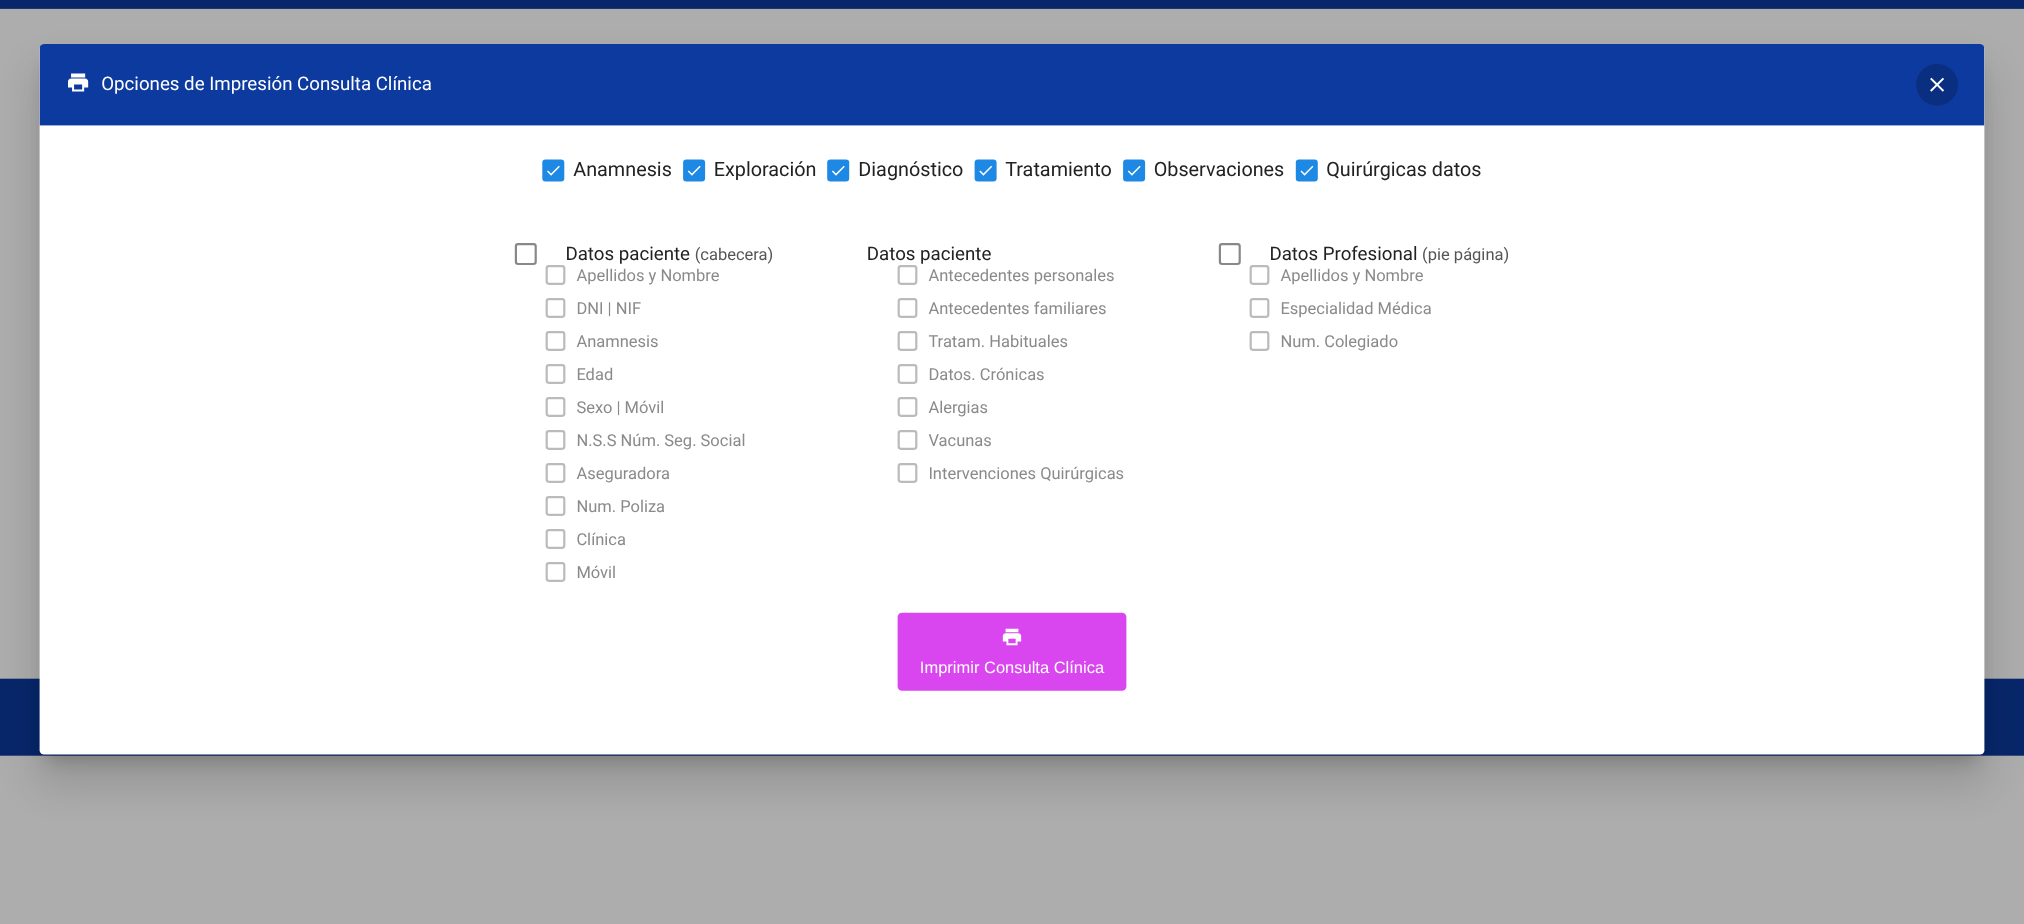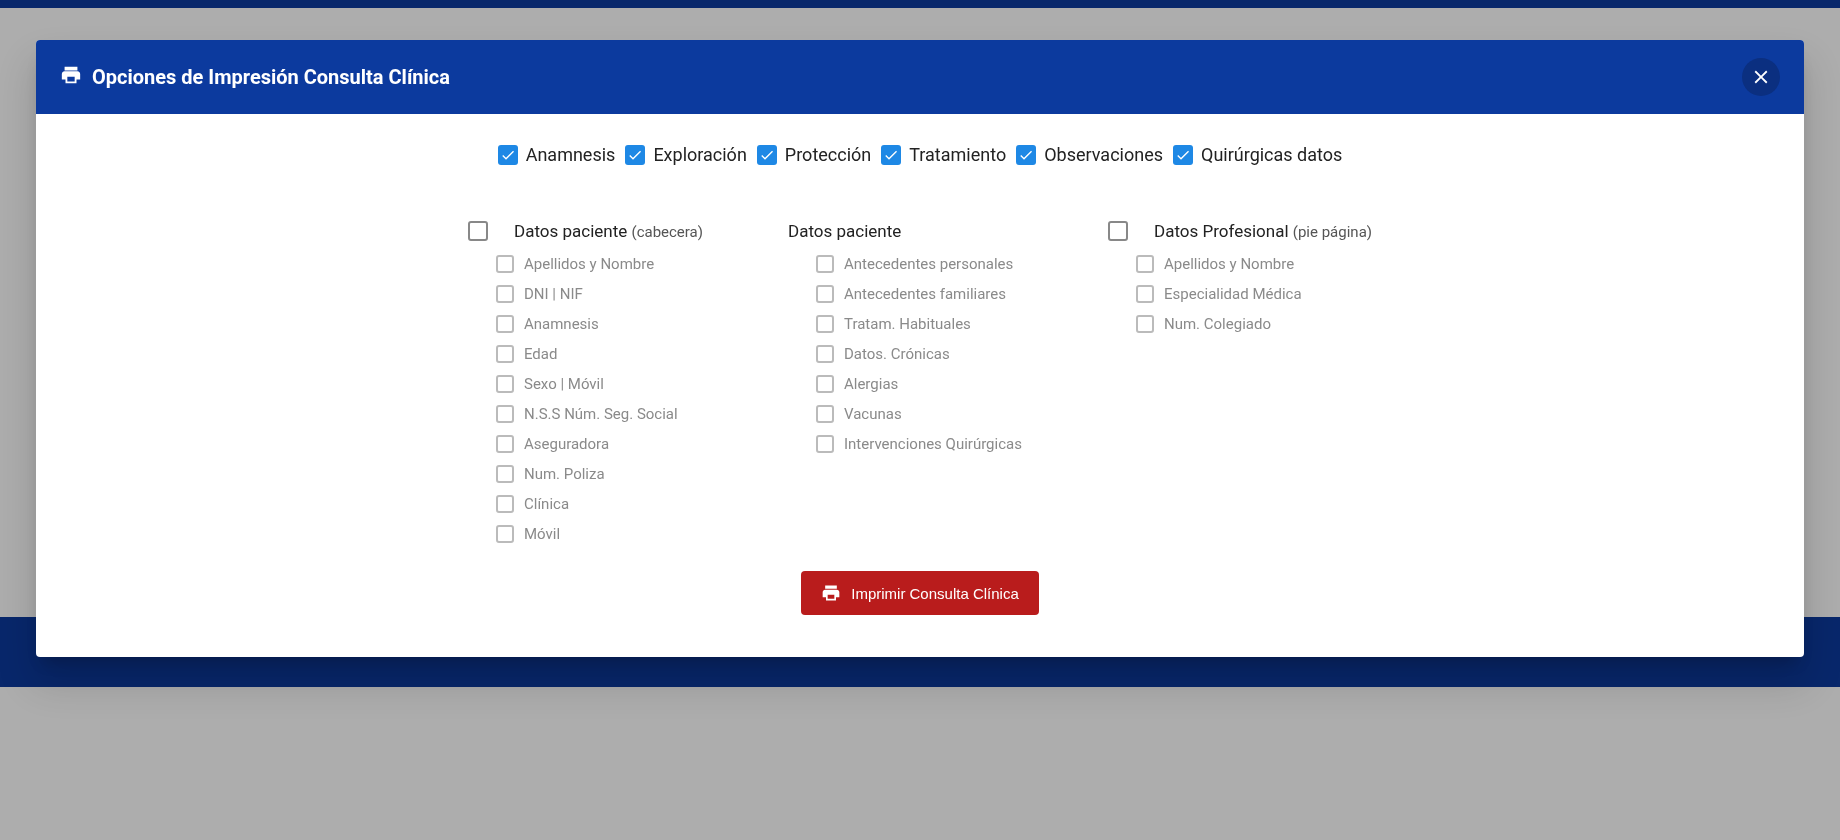--- a/index.html
+++ b/index.html
@@ -27,32 +27,32 @@
   }
   .modal-header {
     background:#0c3a9e;
     color:#fff;
     padding: 18px 24px;
     display:flex;
     align-items:center;
     justify-content:space-between;
   }
   .modal-header-left { display:flex; align-items:center; gap:10px; }
-  .modal-title { font-size:20px; font-weight:700; }
+  .modal-title { font-size:17px; font-weight:400; }
   .close-btn {
     width:38px; height:38px; border-radius:50%;
     background:#0b2f80;
     color:#fff;
     display:flex; align-items:center; justify-content:center;
     cursor:pointer;
   }
   .close-btn svg { width:22px; height:22px; fill:#fff; }
   .print-icon svg { width:22px; height:22px; fill:#fff; }
 
-  .modal-body { padding: 30px 40px 12px 40px; }
+  .modal-body { padding: 30px 40px 28px 40px; }
 
   .top-options {
     display:flex; justify-content:center; align-items:center; gap:10px;
     font-size:18px; color:#222;
     flex-wrap:wrap;
     margin-bottom:56px;
   }
   .chk {
     display:inline-flex; align-items:center; gap:8px;
   }
@@ -67,41 +67,42 @@
   .chk-box.unchecked { border:2px solid #888; background:#fff; }
   .chk-box.disabled { border:2px solid #bbb; background:#fff; }
 
   .columns {
     display:flex; justify-content:center; gap:70px;
     padding: 0 20px;
   }
   .col { min-width:250px; }
   .col-header {
     display:flex; align-items:center; gap:26px;
-    font-size:17px; color:#222; margin-bottom:14px;
+    font-size:17px; color:#222; 
   }
   .col-header .paren { font-size:15px; color:#555; }
   .col-list { padding-left:28px; display:flex; flex-direction:column; gap:12px;}
   .col-item { display:flex; align-items:flex-start; gap:10px; font-size:15px; color:#8a8a8a;}
   .col-item .chk-box { width:18px; height:18px; }
 
   .col2 .col-header { margin-left:0; }
   .col2 .col-list { padding-left:28px; }
 
   .footer {
     display:flex; justify-content:center;
     padding: 28px 0 30px 0;
   }
   .print-btn {
-    background:#b91c1c; color:#fff;
+    background:#d946ef; color:#fff;
     border:none; border-radius:4px;
     padding: 12px 20px;
     font-size:15px; font-weight:500;
     display:flex; align-items:center; gap:10px;
     cursor:pointer;
+    flex-direction:column;
   }
   .print-btn svg { width:20px; height:20px; fill:#fff; }
 </style>
 </head>
 <body>
 
 <div class="bg-page"></div>
 <div class="bg-top"></div>
 <div class="bg-bottom-strip"></div>
 
@@ -142,21 +143,21 @@
             </svg>
           </span>
         <span>Exploración</span>
       </label>
       <label class="chk">
         <span class="chk-box checked">
             <svg viewBox="0 0 24 24">
               <path d="M9 16.2 4.8 12l-1.4 1.4L9 19 21 7l-1.4-1.4z"></path>
             </svg>
           </span>
-        <span>Protección</span>
+        <span>Diagnóstico</span>
       </label>
       <label class="chk">
         <span class="chk-box checked">
             <svg viewBox="0 0 24 24">
               <path d="M9 16.2 4.8 12l-1.4 1.4L9 19 21 7l-1.4-1.4z"></path>
             </svg>
           </span>
         <span>Tratamiento</span>
       </label>
       <label class="chk">

